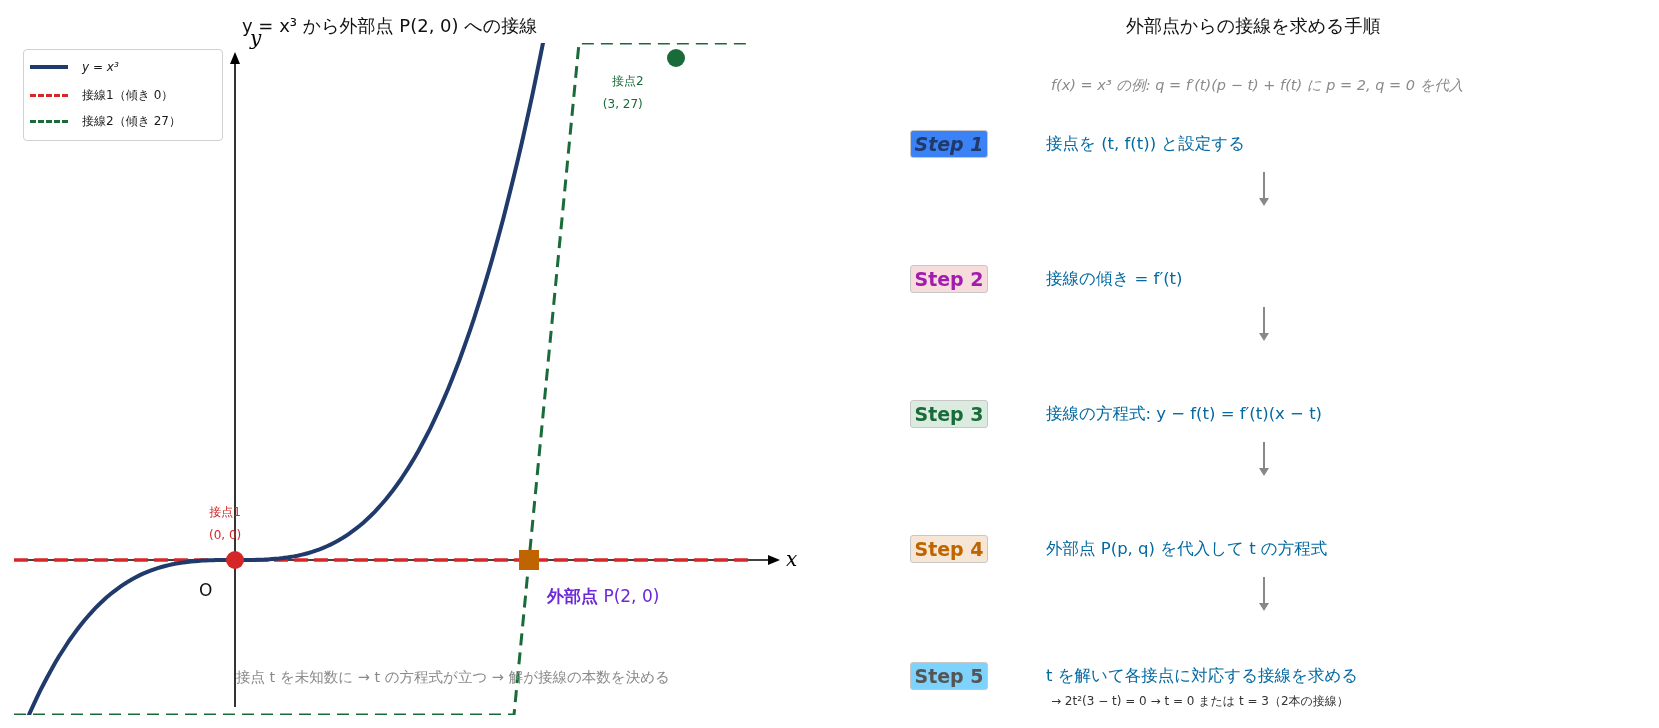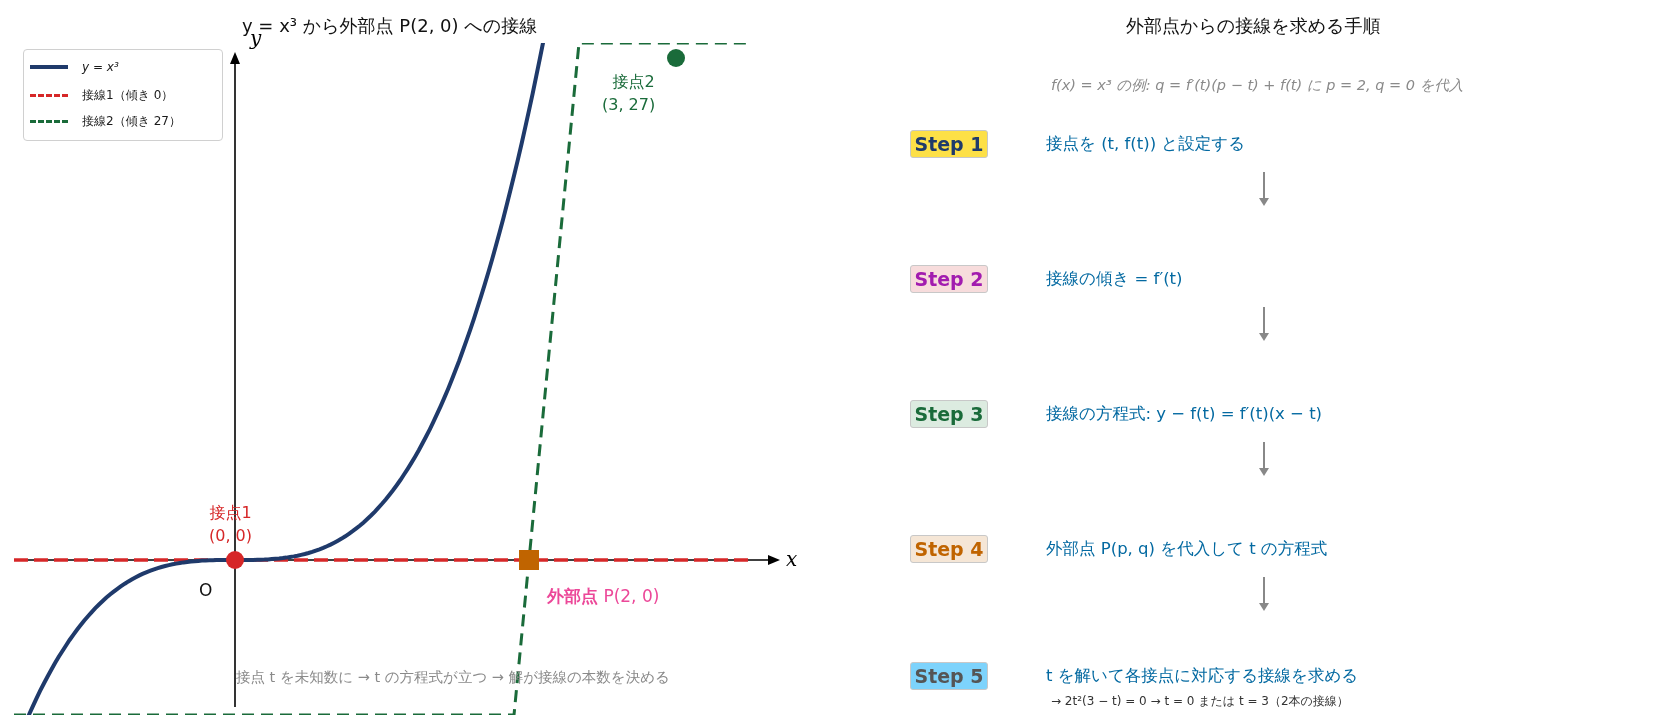--- a/index.html
+++ b/index.html
@@ -5,21 +5,21 @@
   html, body { margin:0; padding:0; background:#ffffff; }
   body { width:1659px; height:728px; position:relative; overflow:hidden;
          font-family:"DejaVu Sans", sans-serif; }
   #chart { position:absolute; left:0; top:0; width:860px; height:728px; }
   .legend { position:absolute; left:23px; top:49px; width:198px; height:90px;
             border:1.5px solid #d0d0d0; border-radius:4px; background:rgba(255,255,255,0.9); }
   .legend-row { position:absolute; left:6px; height:22px; display:flex; align-items:center; }
   .legend-swatch { width:38px; height:0; margin-right:14px; }
   .legend-label { font-size:12px; color:#1a1a1a; white-space:nowrap; }
   .chart-title { position:absolute; left:242px; top:14px; font-size:18px; color:#111; white-space:nowrap;text-align:center; }
-  .ann { position:absolute; font-size:16px; white-space:nowrap; text-align:center; line-height:23px; }
+  .ann { position:absolute; font-size:12px; white-space:nowrap; text-align:center; line-height:23px; }
   .footnote { position:absolute; left:236px; top:668px; font-size:14.5px; color:#8a8a8a; white-space:nowrap; }
 
   .panel-title { position:absolute; left:1126px; top:14px; font-size:18px; color:#111; white-space:nowrap; }
   .panel-sub { position:absolute; left:1051px; top:76px; font-size:14.5px; color:#8a8a8a; font-style:italic; white-space:nowrap; }
   .step { position:absolute; left:910px; }
   .badge { position:absolute; left:0; top:0; width:76px; height:26px; border-radius:3px;
            border:1.5px solid #c8c8c8; font-weight:bold; font-size:19px; line-height:26px;
            text-align:center; font-family:"DejaVu Sans", sans-serif; }
   .step-text { position:absolute; left:136px; top:3px; font-size:16.5px; color:#0369a1; white-space:nowrap; }
   .step-text2 { position:absolute; left:141px; top:31px; font-size:12px; color:#333; white-space:nowrap; }
@@ -82,32 +82,32 @@
 <div class="ann" style="left:168px; top:501px; color:#d62728;margin-left:41px;">
   <div>接点1</div>
   <div>(0, 0)</div>
 </div>
 
 <div class="ann" style="left:602px; top:70px; color:#1a6b3a;">
   <div style="padding-left:10px;">接点2</div>
   <div>(3, 27)</div>
 </div>
 
-<div class="ann" style="left:547px; top:585px; color:#ec4899; font-size:17px;">
+<div class="ann" style="left:547px; top:585px; color:#6d28d9; font-size:17px;">
   <span style="font-weight:bold;">外部点</span>
   <span>P(2, 0)</span>
 </div>
 
 <div class="footnote">接点 t を未知数に → t の方程式が立つ → 解が接線の本数を決める</div>
 
 <div class="panel-title">外部点からの接線を求める手順</div>
 <div class="panel-sub">f(x) = x³ の例: q = f′(t)(p − t) + f(t) に p = 2, q = 0 を代入</div>
 
 <div class="step" style="top:130px;">
-  <div class="badge" style="color:#1f3a6b; background:#fde047;">Step 1</div>
+  <div class="badge" style="color:#1f3a6b; background:#3b82f6;font-style:italic;">Step 1</div>
   <div class="step-text">接点を (t,  f(t)) と設定する</div>
 </div>
 <div class="arrow" style="top:172px;">
     <div class="shaft"></div>
     <div class="head"></div>
   </div>
 
 <div class="step" style="top:265px;">
   <div class="badge" style="color:#a21caf; background:#f7dcdc;">Step 2</div>
   <div class="step-text">接線の傾き  = f′(t)</div>

